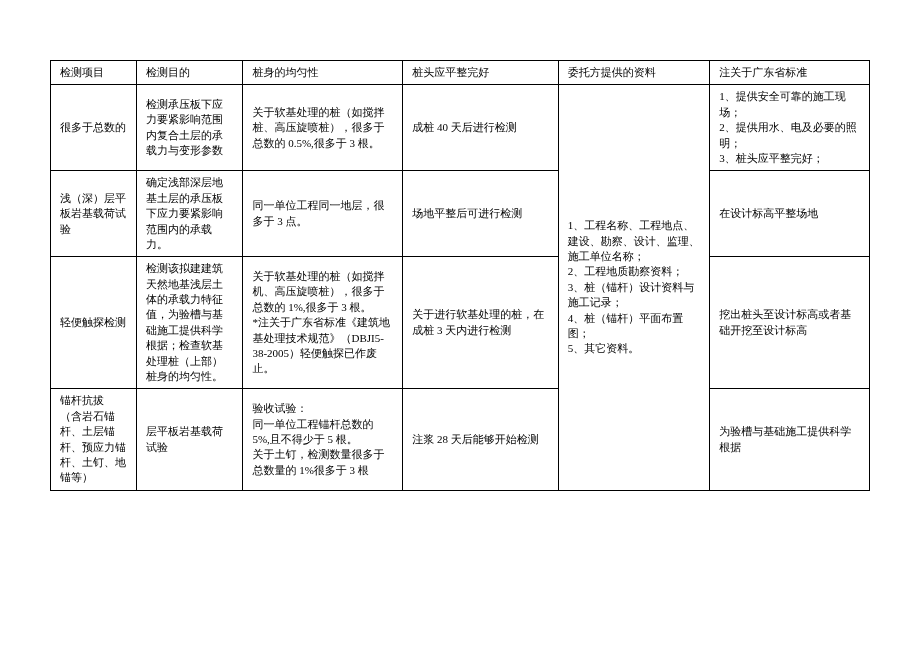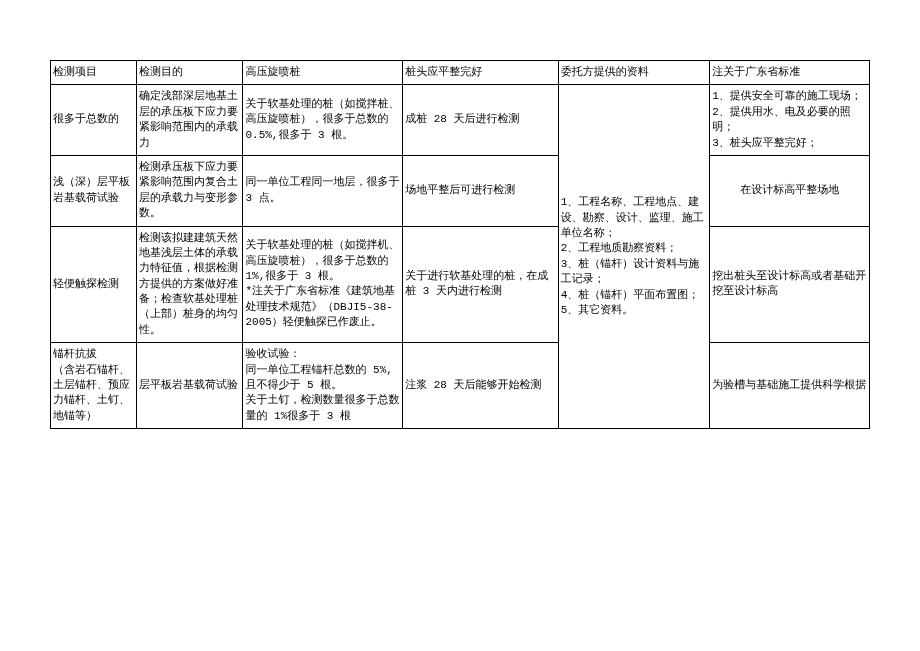--- a/index.html
+++ b/index.html
@@ -14,78 +14,77 @@
       font-size: 11px;
       color: #000;
     }
     table {
       border-collapse: collapse;
       width: 100%;
       table-layout: fixed;
     }
     td, th {
       border: 1px solid #000;
-      padding: 4px 2px;
+      padding: 4px 9px;
       vertical-align: middle;
       text-align: left;
       line-height: 1.4;
       word-wrap: break-word;
-      font-family: Liberation Mono, monospace;
     }
     th {
       font-weight: normal;
       text-align: left;
     }
     .col-1 { width: 10.5%; }
     .col-2 { width: 13%; }
     .col-3 { width: 19.5%; }
     .col-4 { width: 19%; }
     .col-5 { width: 18.5%; }
     .col-6 { width: 19.5%; }
-    .center { text-align: center; }
+    .center { text-align: left; }
   </style>
 </head>
 <body>
 
 <table>
   <colgroup>
     <col class="col-1">
     <col class="col-2">
     <col class="col-3">
     <col class="col-4">
     <col class="col-5">
     <col class="col-6">
   </colgroup>
   <tbody>
       <tr>
     <th>检测项目</th>
     <th>检测目的</th>
-    <th>高压旋喷桩</th>
+    <th>桩身的均匀性</th>
     <th>桩头应平整完好</th>
     <th>委托方提供的资料</th>
     <th>注关于广东省标准</th>
   </tr>
   <tr>
     <td>很多于总数的</td>
-    <td>确定浅部深层地基土层的承压板下应力要紧影响范围内的承载力</td>
+    <td>检测承压板下应力要紧影响范围内复合土层的承载力与变形参数</td>
     <td>关于软基处理的桩（如搅拌桩、高压旋喷桩），很多于总数的 0.5%,很多于 3 根。</td>
-    <td>成桩 28 天后进行检测</td>
+    <td>成桩 40 天后进行检测</td>
     <td rowspan="4">1、工程名称、工程地点、建设、勘察、设计、监理、施工单位名称；<br>2、工程地质勘察资料；<br>3、桩（锚杆）设计资料与施工记录；<br>4、桩（锚杆）平面布置图；<br>5、其它资料。</td>
     <td>1、提供安全可靠的施工现场；<br>2、提供用水、电及必要的照明；<br>3、桩头应平整完好；</td>
   </tr>
   <tr>
     <td>浅（深）层平板岩基载荷试验</td>
-    <td>检测承压板下应力要紧影响范围内复合土层的承载力与变形参数。</td>
+    <td>确定浅部深层地基土层的承压板下应力要紧影响范围内的承载力。</td>
     <td>同一单位工程同一地层，很多于 3 点。</td>
     <td>场地平整后可进行检测</td>
     <td class="center">在设计标高平整场地</td>
   </tr>
   <tr>
     <td>轻便触探检测</td>
-    <td>检测该拟建建筑天然地基浅层土体的承载力特征值，根据检测方提供的方案做好准备；检查软基处理桩（上部）桩身的均匀性。</td>
+    <td>检测该拟建建筑天然地基浅层土体的承载力特征值，为验槽与基础施工提供科学根据；检查软基处理桩（上部）桩身的均匀性。</td>
     <td>关于软基处理的桩（如搅拌机、高压旋喷桩），很多于总数的 1%,很多于 3 根。<br>*注关于广东省标准《建筑地基处理技术规范》（DBJI5-38-2005）轻便触探已作废止。</td>
     <td>关于进行软基处理的桩，在成桩 3 天内进行检测</td>
     <td>挖出桩头至设计标高或者基础开挖至设计标高</td>
   </tr>
   <tr>
     <td>锚杆抗拔<br>（含岩石锚杆、土层锚杆、预应力锚杆、土钉、地锚等）</td>
     <td>层平板岩基载荷试验</td>
     <td>验收试验：<br>同一单位工程锚杆总数的 5%,且不得少于 5 根。<br>关于土钉，检测数量很多于总数量的 1%很多于 3 根</td>
     <td>注浆 28 天后能够开始检测</td>
     <td>为验槽与基础施工提供科学根据</td>

